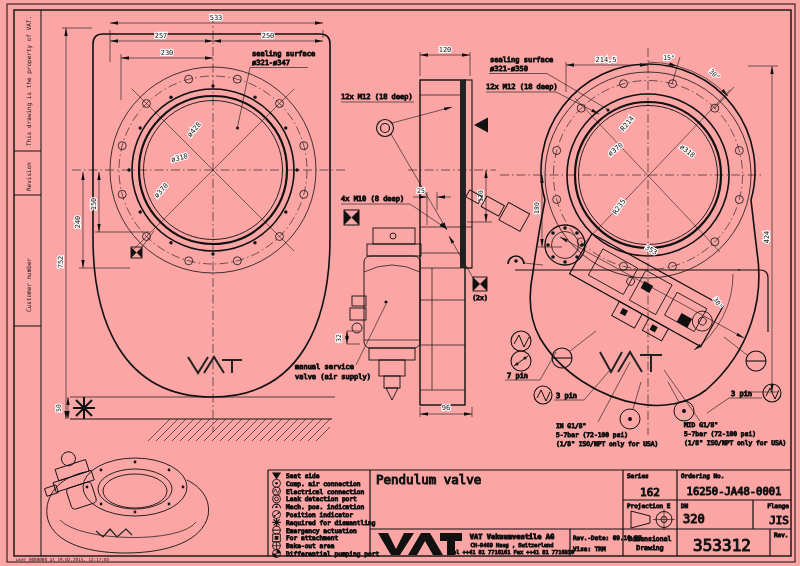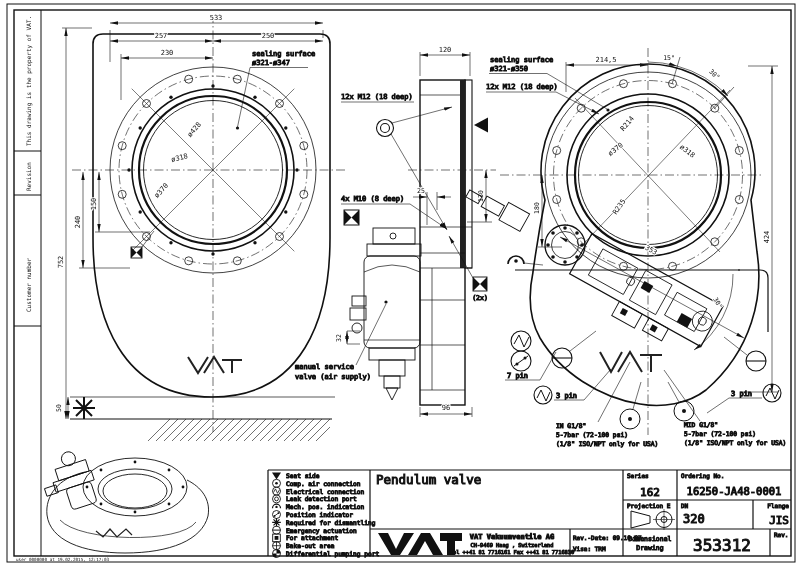--- a/index.html
+++ b/index.html
@@ -1,16 +1,16 @@
 <!DOCTYPE html>
 <html><head>
 <meta charset="utf-8">
 <style>
   html,body{margin:0;padding:0;background:#e8e8e8;}
-  #sheet{position:relative;width:800px;height:566px;background:#ffffff;overflow:hidden;}
+  #sheet{position:relative;width:800px;height:566px;background:#fca5a5;overflow:hidden;}
   svg{position:absolute;left:0;top:0;}
   svg text{font-family:"DejaVu Sans Mono", monospace;fill:#111;}
   .t{fill:#111;}
   .dim{paint-order:stroke;stroke:#fff;stroke-width:2.2px;}
   .bold{font-weight:bold;}
 </style>
 </head>
 <body>
 
 <div id="sheet">

